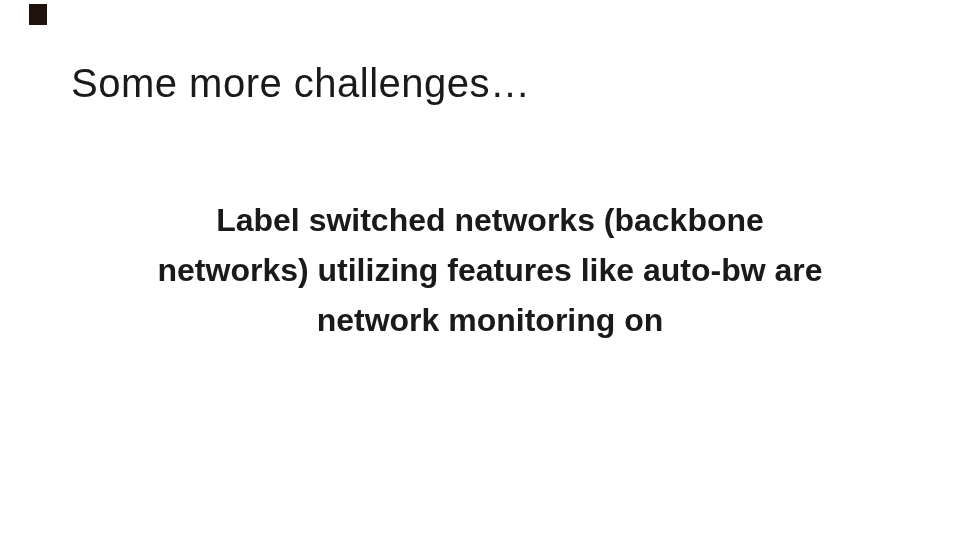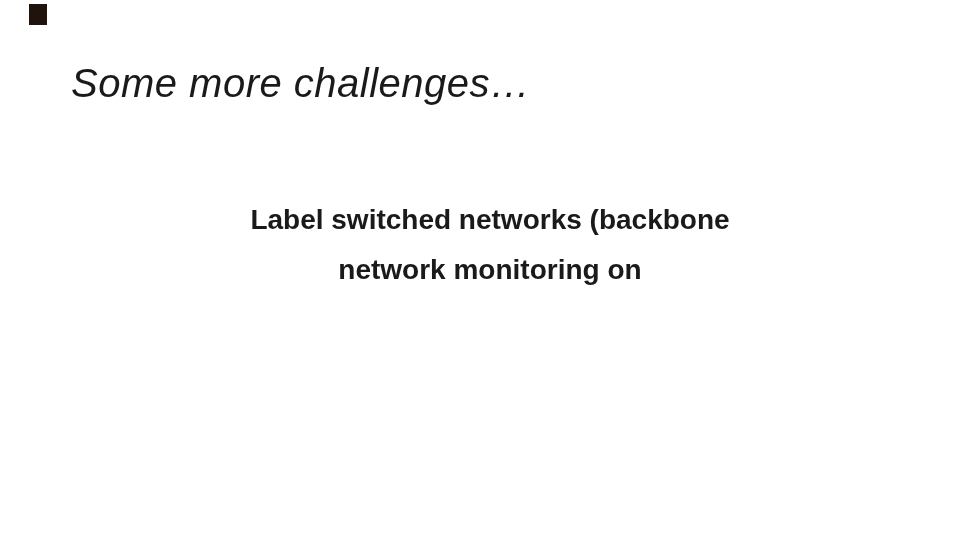--- a/index.html
+++ b/index.html
@@ -26,39 +26,39 @@
   }
   .slide-title {
     position: absolute;
     left: 71px;
     top: 60px;
     font-size: 40px;
     font-weight: 300;
     line-height: 46px;
     letter-spacing: 0.5px;
     white-space: nowrap;
-    font-style: italic;
   }
   .slide-body {
     position: absolute;
     left: 60px;
     top: 195px;
     width: 860px;
     text-align: center;
-    font-size: 28px;
+    font-size: 32px;
     font-weight: 700;
     line-height: 50px;
   }
   .body-line {
     white-space: nowrap;
   }
 </style>
 </head>
 <body>
 
 <div class="slide">
   <div class="corner-mark"></div>
   <div class="slide-title">Some more challenges…</div>
   <div class="slide-body">
     <div class="body-line">Label switched networks (backbone</div>
+    <div class="body-line">networks) utilizing features like auto-bw are</div>
     <div class="body-line">network monitoring on</div>
   </div>
 </div>
 
 </body></html>

